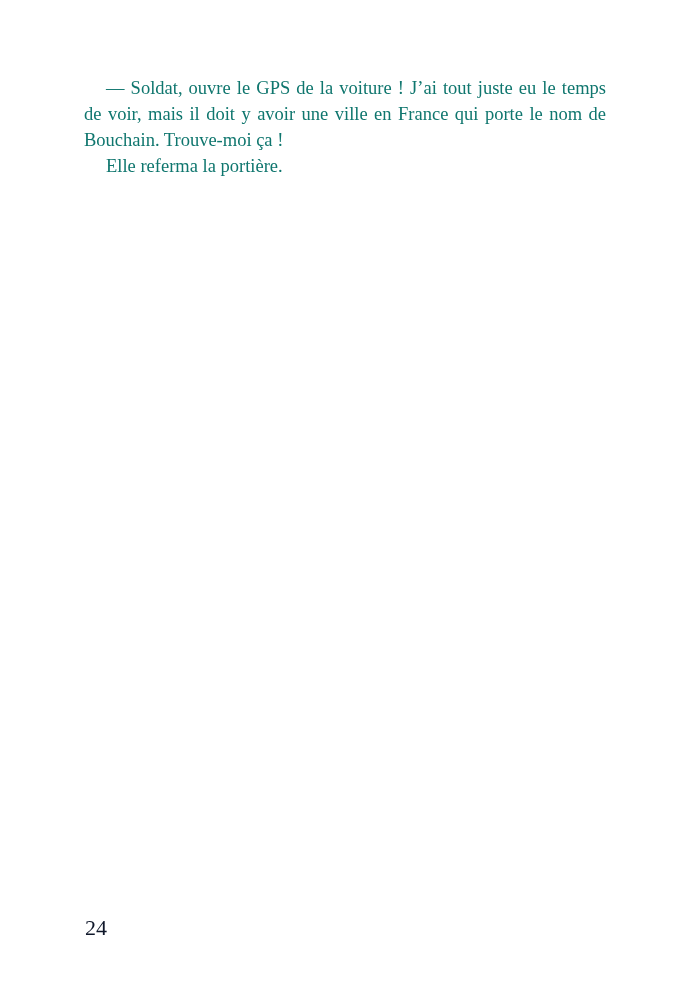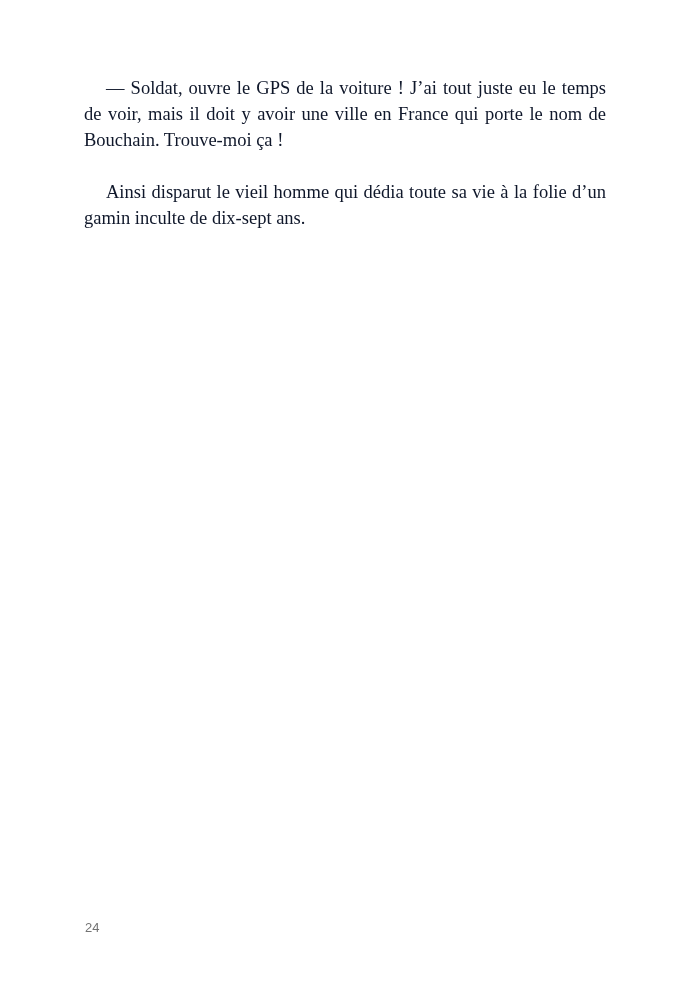--- a/index.html
+++ b/index.html
@@ -14,41 +14,41 @@
       overflow: hidden;
     }
     .page {
       position: absolute;
       left: 84px;
       top: 75px;
       width: 522px;
       font-family: "Liberation Serif", "DejaVu Serif", serif;
       font-size: 18.5px;
       line-height: 26px;
-      color: #0f172a;
+      color: #0f766e;
       text-align: justify;
     }
     .para {
       margin: 0;
       text-indent: 22px;
     }
     .para.spaced {
       margin-top: 26px;
     }
     .page-number {
       position: absolute;
       left: 85px;
       top: 915px;
-      font-family: Liberation Sans, sans-serif;
-      font-size: 13px;
+      font-family: Liberation Serif, serif;
+      font-size: 22px;
       line-height: 26px;
-      color: #737373;
+      color: #0f172a;
     }
   </style>
 </head>
 <body>
 
 <div class="page">
   <p class="para">— Soldat, ouvre le GPS de la voiture ! J’ai tout juste eu le temps de voir, mais il doit y avoir une ville en France qui porte le nom de Bouchain. Trouve-moi ça !</p>
-  <p class="para spaced">Ainsi disparut le vieil homme qui dédia toute sa vie à la folie d’un gamin inculte de dix-sept ans.</p>
+  <p class="para">Elle referma la portière.</p>
 </div>
 
 <div class="page-number">24</div>
 
 </body></html>

